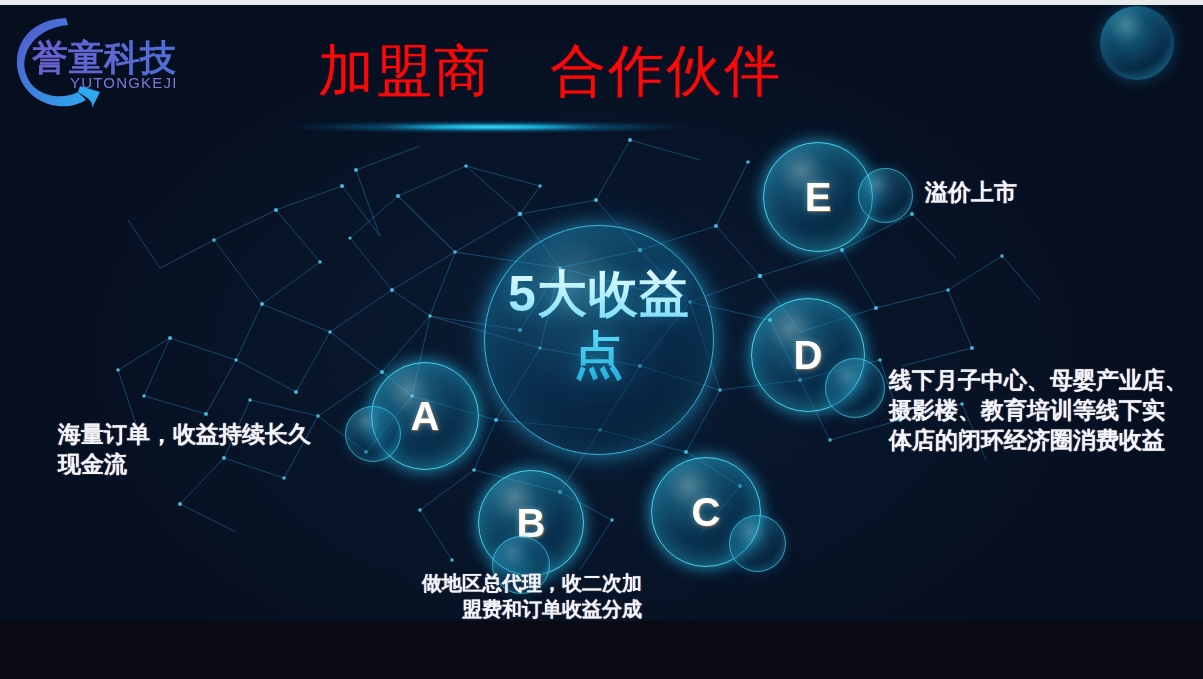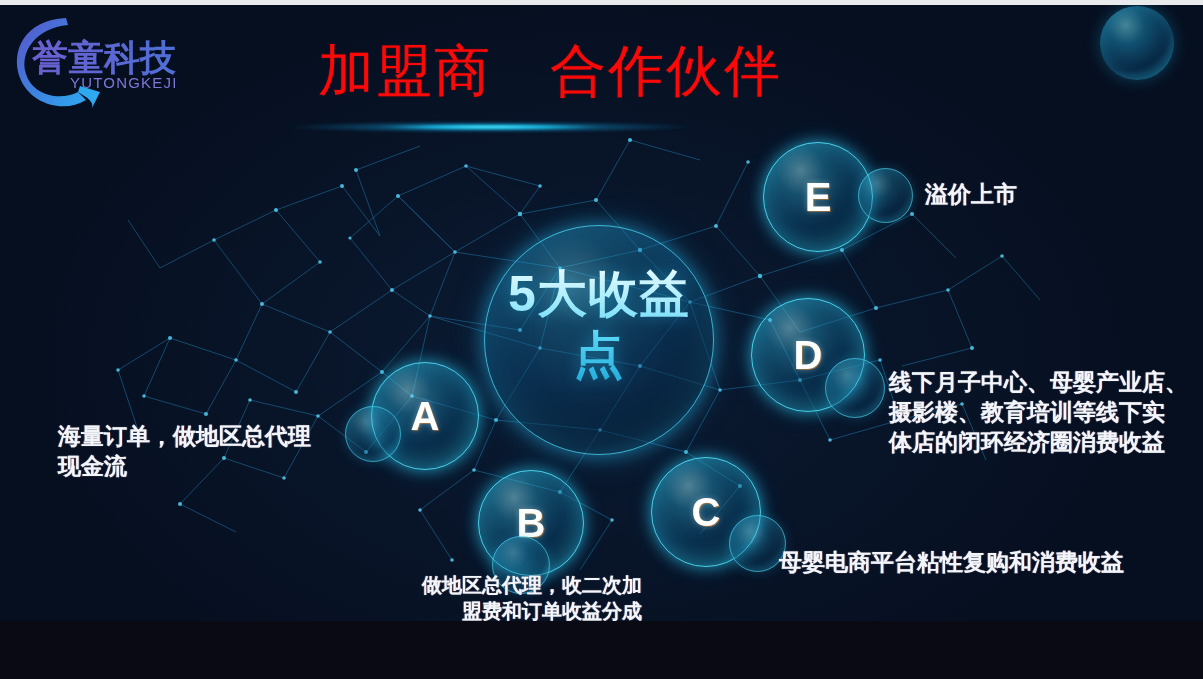--- a/index.html
+++ b/index.html
@@ -182,21 +182,21 @@
     color: transparent;
     -webkit-text-fill-color: transparent;
     filter: drop-shadow(0 0 8px rgba(40,190,240,0.45));
   }
 
   
   .cap {
     position: absolute;
     z-index: 20;
     color: #f2f6fb;
-    font-family: Liberation Serif, serif;
+    font-family: Liberation Mono, monospace;
     font-weight: 600;
     line-height: 1.30;
     text-shadow:
       0 0 1px rgba(255,255,255,0.6),
       1px 0 0 rgba(190,60,40,0.35),
       -1px 0 0 rgba(40,110,200,0.35);
     white-space: pre-line;
   }
   .cap-a { left: 58px;  top: 422px; width: 300px; font-size: 23px; }
   .cap-b { left: 352px; top: 572px; width: 290px; font-size: 20px; text-align: right; }
@@ -354,35 +354,34 @@
   <div class="core"></div>
   <div class="core-text">
     <div>5大收益</div>
     <div>点</div>
   </div>
 
   <div class="bub bub-small" style="left:345px; top:406px; width:56px; height:56px;"></div>
   <div class="bub bub-main" style="left:371px; top:362px; width:108px; height:108px;">
     <span class="bub-letter">A</span>
   </div>
-  <div class="cap cap-a">海量订单，做地区总代理
+  <div class="cap cap-a">海量订单，收益持续长久
 现金流</div>
 
   <div class="bub bub-small" style="left:492px; top:536px; width:58px; height:58px;"></div>
   <div class="bub bub-main" style="left:478px; top:470px; width:106px; height:106px;">
     <span class="bub-letter">B</span>
   </div>
   <div class="cap cap-b">做地区总代理，收二次加
 盟费和订单收益分成</div>
 
   <div class="bub bub-small" style="left:729px; top:515px; width:57px; height:57px;"></div>
   <div class="bub bub-main" style="left:651px; top:457px; width:110px; height:110px;">
     <span class="bub-letter">C</span>
   </div>
-  <div class="cap cap-c">母婴电商平台粘性复购和消费收益</div>
 
   <div class="bub bub-small" style="left:825px; top:358px; width:60px; height:60px;"></div>
   <div class="bub bub-main" style="left:751px; top:298px; width:114px; height:114px;">
     <span class="bub-letter">D</span>
   </div>
   <div class="cap cap-d">线下月子中心、母婴产业店、
 摄影楼、教育培训等线下实
 体店的闭环经济圈消费收益</div>
 
   <div class="bub bub-small" style="left:858px; top:168px; width:55px; height:55px;"></div>

